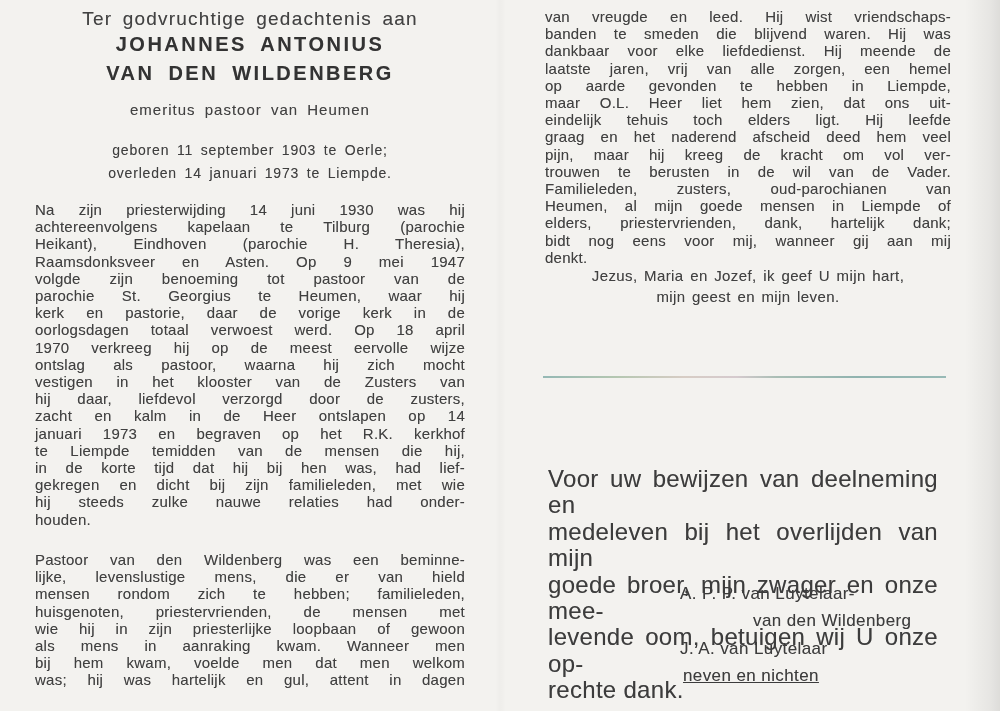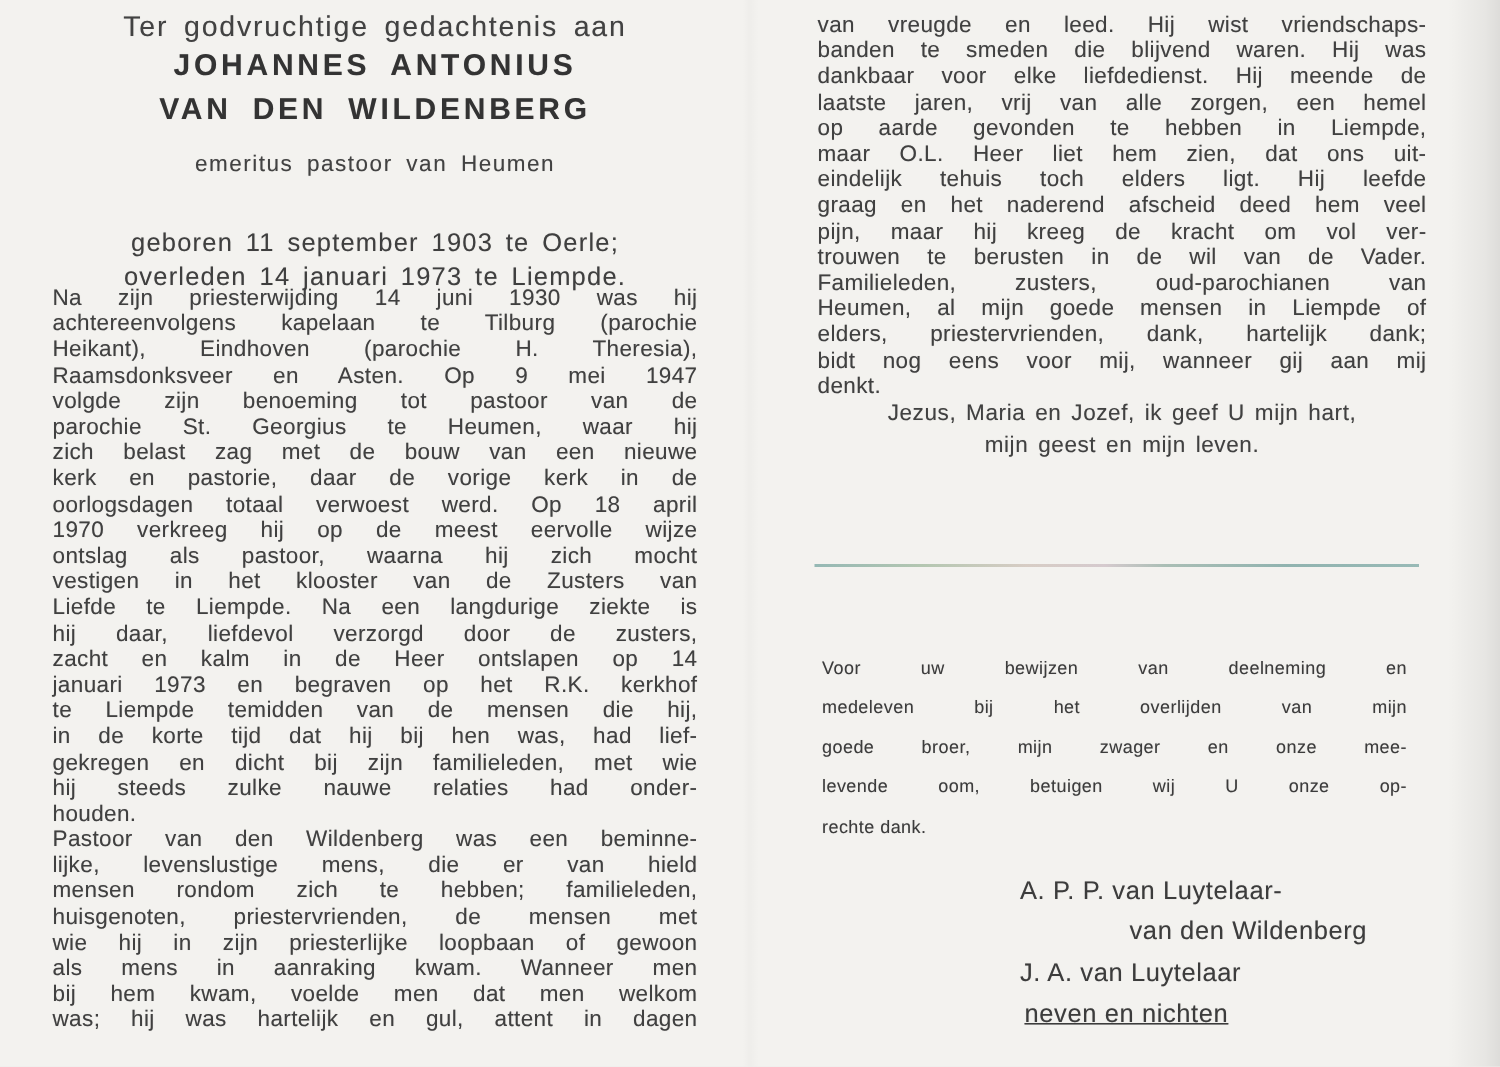--- a/index.html
+++ b/index.html
@@ -17,36 +17,36 @@
       #f3f2ef;
     text-shadow:0 0 0.5px rgba(63,63,63,0.35);
   }
   
   .col-left{position:absolute;left:35px;top:0;width:430px;}
   .header{position:absolute;left:0;top:8px;width:430px;text-align:center;}
   .dedication{font-size:19px;letter-spacing:1.2px;word-spacing:4px;color:#424242;}
   .name-line{font-size:20px;font-weight:bold;letter-spacing:2.5px;word-spacing:6px;line-height:29px;color:#333;}
   .name-block{margin-top:0;}
   .subtitle{font-size:15px;letter-spacing:1px;word-spacing:4px;margin-top:13px;color:#424242;}
-  .dates{margin-top:32px;font-size:17px;letter-spacing:0.8px;word-spacing:3px;line-height:23px;color:#3f3f3f;}
+  .dates{margin-top:21px;font-size:14px;letter-spacing:0.8px;word-spacing:3px;line-height:23px;color:#3f3f3f;}
   .bodytext{position:absolute;font-size:15px;line-height:17.2px;letter-spacing:0.25px;color:#404040;}
-  .p1{top:190px;left:0;width:430px;}
+  .p1{top:201px;left:0;width:430px;}
   .p2{top:551px;left:0;width:430px;}
   .line{text-align:justify;text-align-last:justify;white-space:normal;}
   .line-last{text-align-last:left;}
   .justify-all .line-last{text-align-last:justify;}
   .center-lines .line,.center-lines .line-last{text-align:center;text-align-last:center;}
   
   .col-right{position:absolute;left:545px;top:0;width:406px;}
   .p3{top:8px;left:0;width:406px;}
   .prayer{position:absolute;top:266px;left:0;width:406px;font-size:15px;line-height:20.5px;letter-spacing:0.4px;word-spacing:2px;color:#414141;}
   .divider{position:absolute;top:368px;left:-2px;width:403px;height:2px;border:none;
     background:linear-gradient(90deg,#84aeaa 0%,#a9bfa6 18%,#d2c6bd 35%,#d0c3c8 48%,#9db5ab 58%,#7fa8a4 78%,#88b0ac 100%);
     opacity:0.85;}
-  .thanks{position:absolute;top:432px;left:3px;width:390px;font-size:12px;line-height:26.4px;letter-spacing:0.3px;color:#3c3c3c;}
+  .thanks{position:absolute;top:466px;left:3px;width:390px;font-size:24px;line-height:26.4px;letter-spacing:0.3px;color:#3c3c3c;}
   .signatures{position:absolute;top:0;left:0;width:406px;font-size:17px;letter-spacing:0.4px;color:#3c3c3c;}
   .sig{position:absolute;white-space:nowrap;}
   .sig1{left:135px;top:584px;}
   .sig2{left:208px;top:611px;}
   .sig3{left:135px;top:639px;}
   .sig4{left:138px;top:666px;text-decoration:underline;}
 </style>
 </head>
 <body>
 
@@ -65,27 +65,25 @@
         <div>overleden 14 januari 1973 te Liempde.</div>
       </div>
     </div>
     <div class="bodytext p1">
         <div class="line">Na zijn priesterwijding 14 juni 1930 was hij</div>
         <div class="line">achtereenvolgens kapelaan te Tilburg (parochie</div>
         <div class="line">Heikant), Eindhoven (parochie H. Theresia),</div>
         <div class="line">Raamsdonksveer en Asten. Op 9 mei 1947</div>
         <div class="line">volgde zijn benoeming tot pastoor van de</div>
         <div class="line">parochie St. Georgius te Heumen, waar hij</div>
-        <div class="line">zich belast zag met de bouw van een nieuwe</div>
         <div class="line">kerk en pastorie, daar de vorige kerk in de</div>
         <div class="line">oorlogsdagen totaal verwoest werd. Op 18 april</div>
         <div class="line">1970 verkreeg hij op de meest eervolle wijze</div>
         <div class="line">ontslag als pastoor, waarna hij zich mocht</div>
         <div class="line">vestigen in het klooster van de Zusters van</div>
-        <div class="line">Liefde te Liempde. Na een langdurige ziekte is</div>
         <div class="line">hij daar, liefdevol verzorgd door de zusters,</div>
         <div class="line">zacht en kalm in de Heer ontslapen op 14</div>
         <div class="line">januari 1973 en begraven op het R.K. kerkhof</div>
         <div class="line">te Liempde temidden van de mensen die hij,</div>
         <div class="line">in de korte tijd dat hij bij hen was, had lief-</div>
         <div class="line">gekregen en dicht bij zijn familieleden, met wie</div>
         <div class="line">hij steeds zulke nauwe relaties had onder-</div>
         <div class="line line-last">houden.</div>
       </div>
     <div class="bodytext p2 justify-all">

